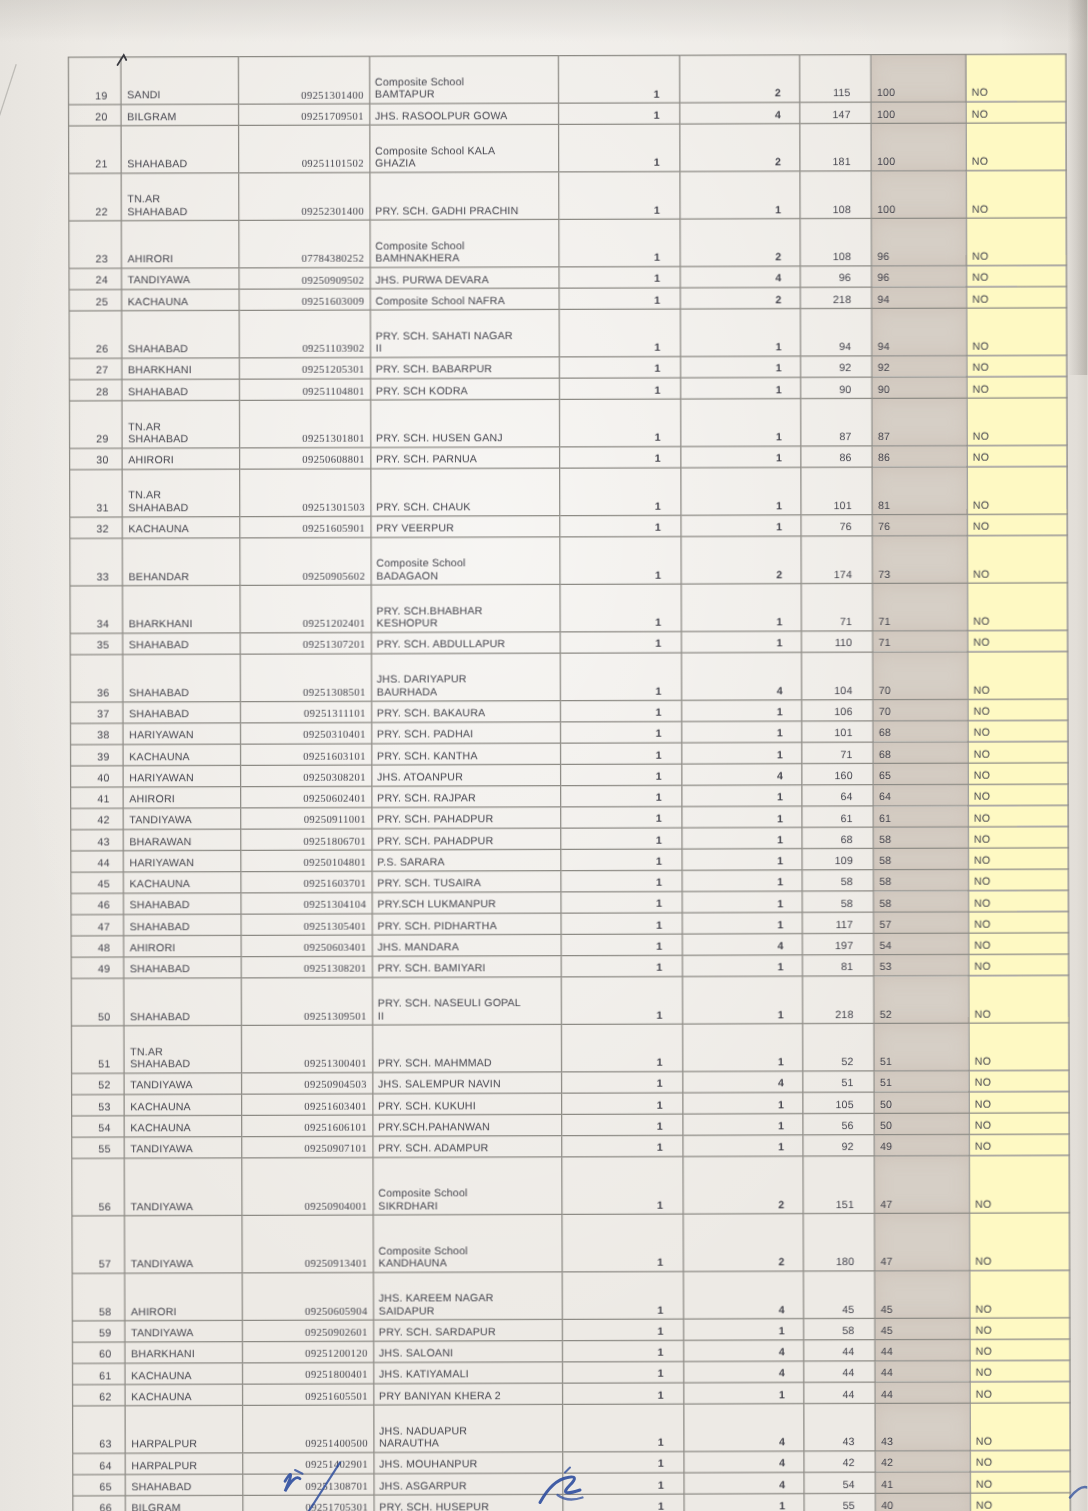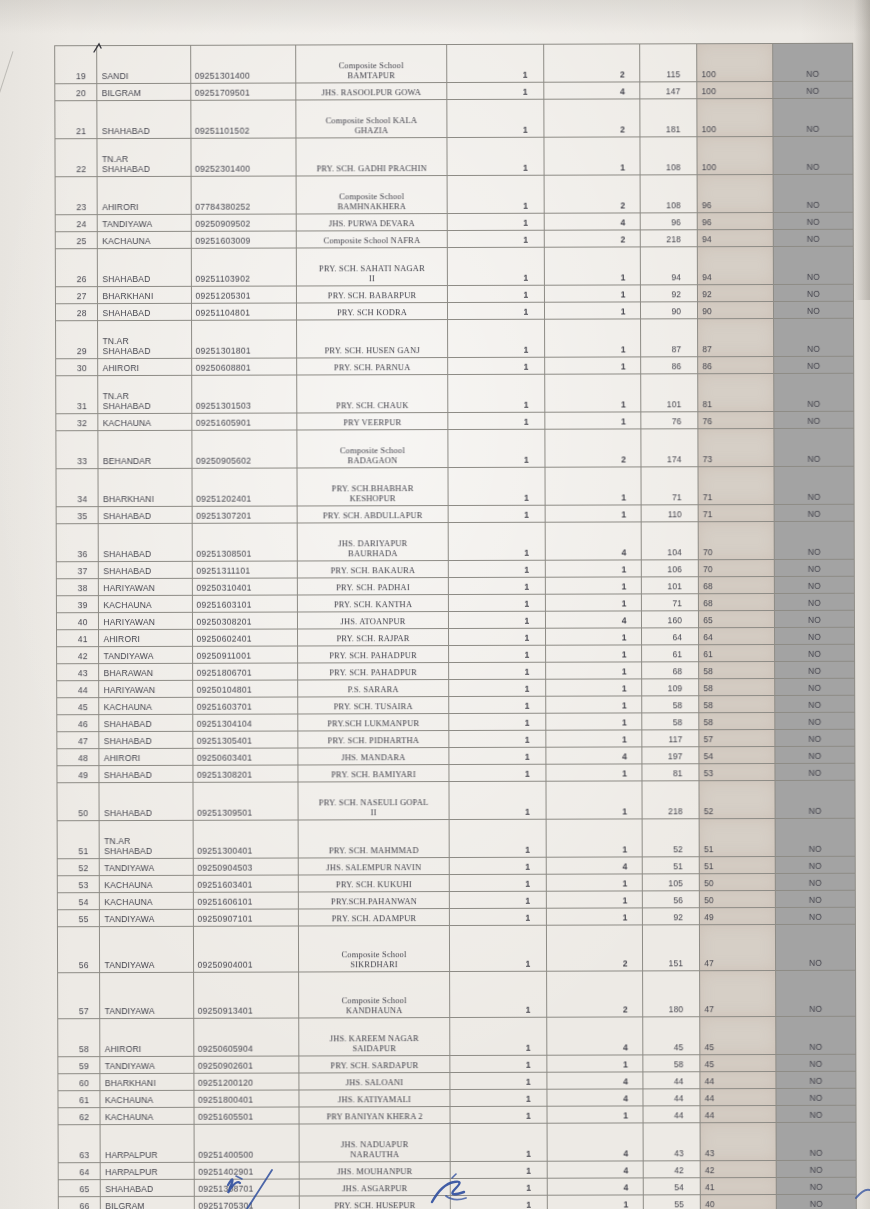--- a/index.html
+++ b/index.html
@@ -43,27 +43,27 @@
     padding:1px 4px 2px 4px;
     height:13px;
     vertical-align:bottom;
     white-space:pre-line;
     overflow:hidden;
   }
   tr.tall td{height:34px;}
   tr.xtall td{height:42px;}
   td.c-sno{text-align:center;padding-left:14px;}
   td.c-block{text-align:left;}
-  td.c-code{text-align:left;letter-spacing:0.3px;}
-  td.c-school{text-align:center;font-family:Liberation Serif, serif;}
+  td.c-code{text-align:right;letter-spacing:0.3px;font-family:Liberation Serif, serif;}
+  td.c-school{text-align:left;}
   td.c-c1{text-align:right;padding-right:16px;font-weight:bold;}
   td.c-c2{text-align:right;padding-right:14px;font-weight:bold;}
   td.c-total{text-align:right;padding-right:16px;}
   td.c-value{text-align:left;background:#d6cfc6;box-shadow:inset 0 0 14px rgba(188,170,158,0.35);}
-  td.c-flag{text-align:center;background:#a3a3a3;}
+  td.c-flag{background:#fef9c3;}
   .sig-layer{position:absolute;left:0;top:0;width:870px;height:1209px;pointer-events:none;}
 </style>
 </head>
 <body>
 
 <div class="edge-shade-top"></div>
 <div class="edge-shade-right"></div>
 <div class="scratch"></div>
 
 <div class="table-wrap">

